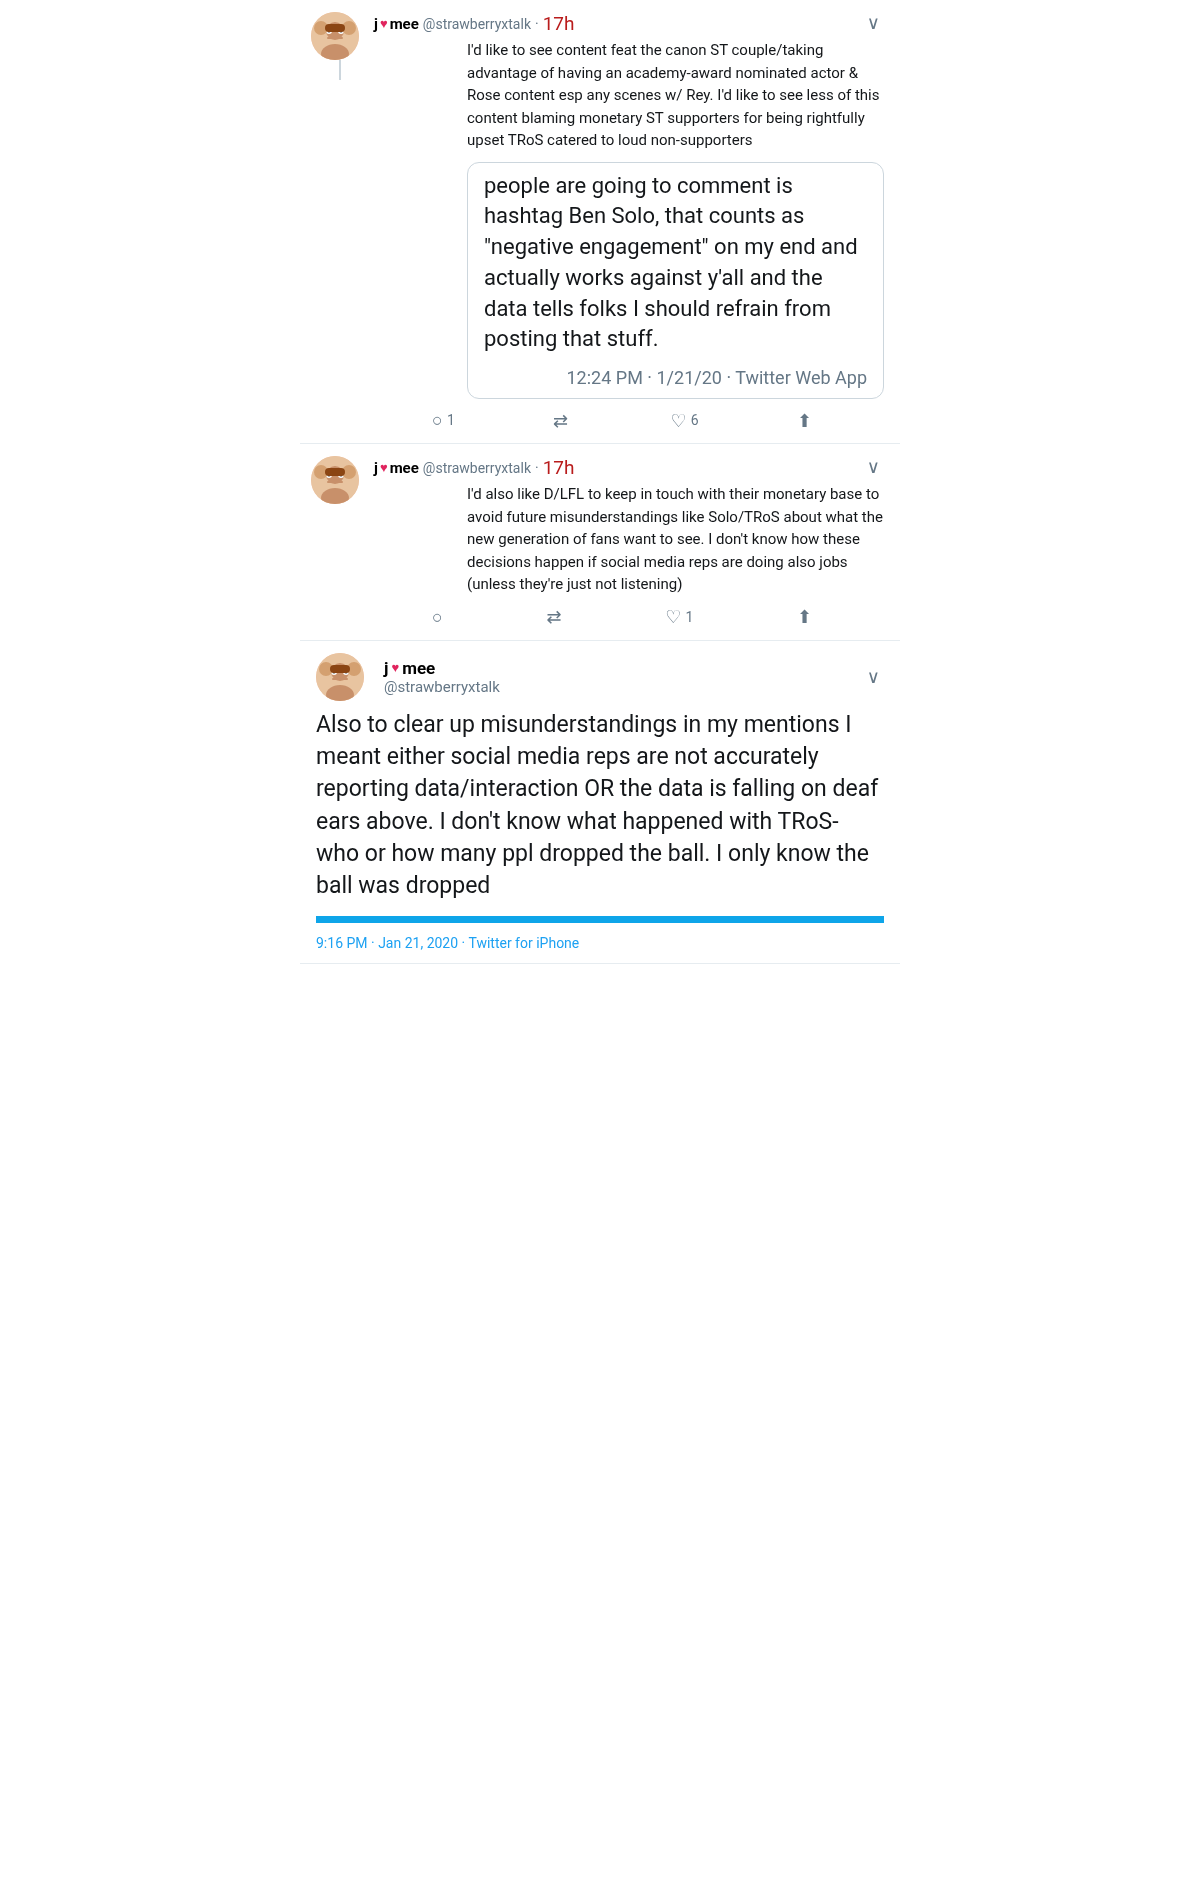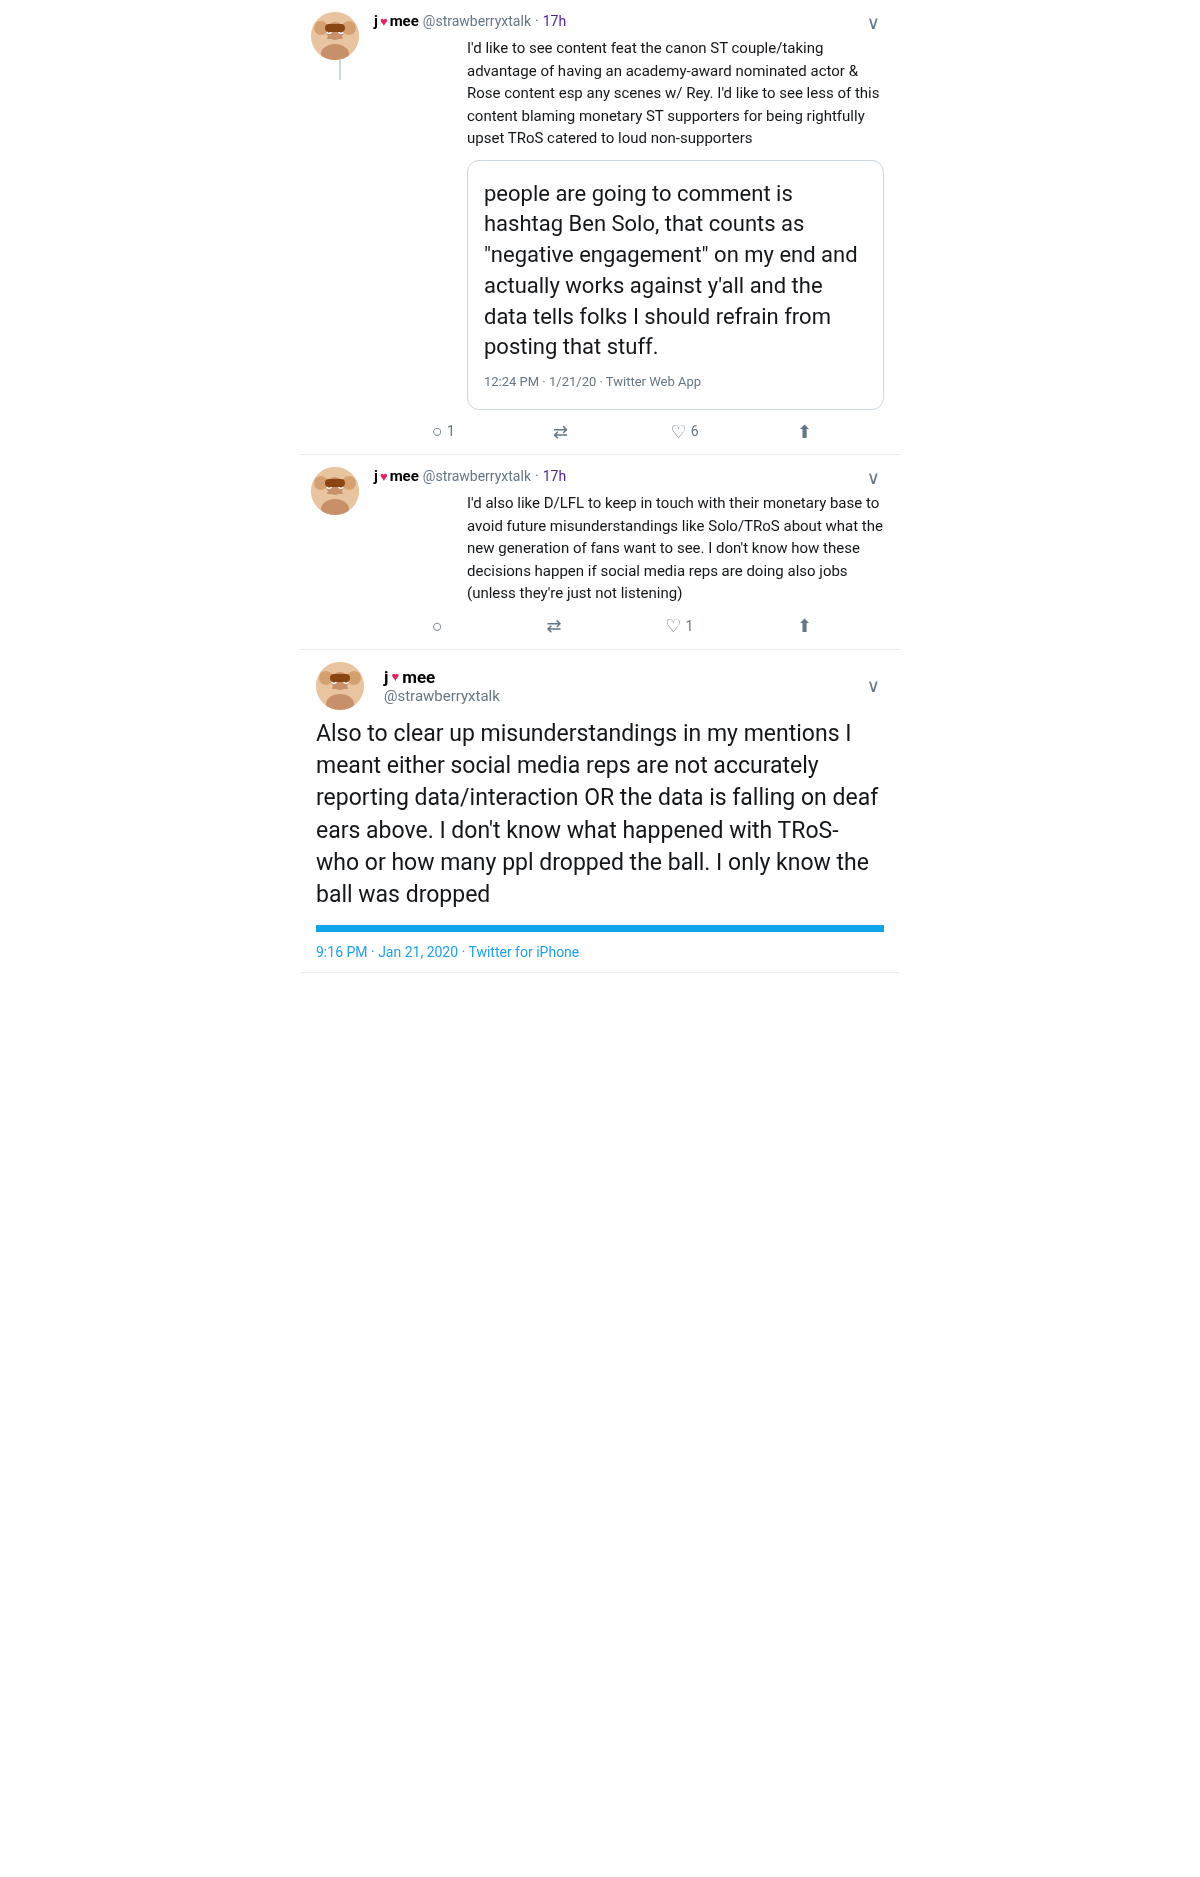--- a/index.html
+++ b/index.html
@@ -68,53 +68,54 @@
       color: #657786;
       font-size: 14px;
     }
 
     .separator {
       color: #657786;
       font-size: 14px;
     }
 
     .timestamp {
-      color: #4c1d95;
-      font-size: 14px;
+      color: #b91c1c;
+      font-size: 19px;
     }
 
     .chevron-btn {
       margin-left: auto;
       color: #657786;
       font-size: 18px;
       cursor: pointer;
       padding: 0 4px;
     }
 
     .tweet-body {
       font-size: 15px;
       line-height: 1.5;
       color: #14171a;
       margin-left: 93px;
     }
 
     .quoted-tweet {
       border: 1px solid #ccd6dd;
       border-radius: 12px;
-      padding: 18px 16px;
+      padding: 8px 16px;
       margin-top: 10px;
       font-size: 22px;
       line-height: 1.4;
       color: #14171a;
     }
 
     .quoted-timestamp {
-      font-size: 13px;
+      font-size: 18px;
       color: #657786;
       margin-top: 10px;
+      text-align: right;
     }
 
     .tweet-actions {
       display: flex;
       align-items: center;
       justify-content: space-between;
       margin-top: 10px;
       margin-left: 58px;
       max-width: 380px;
     }

